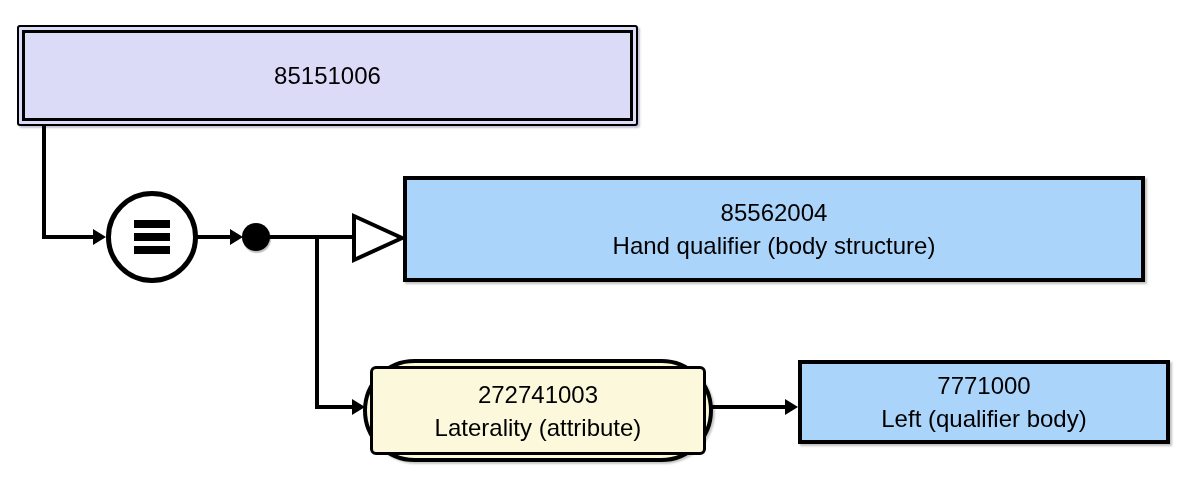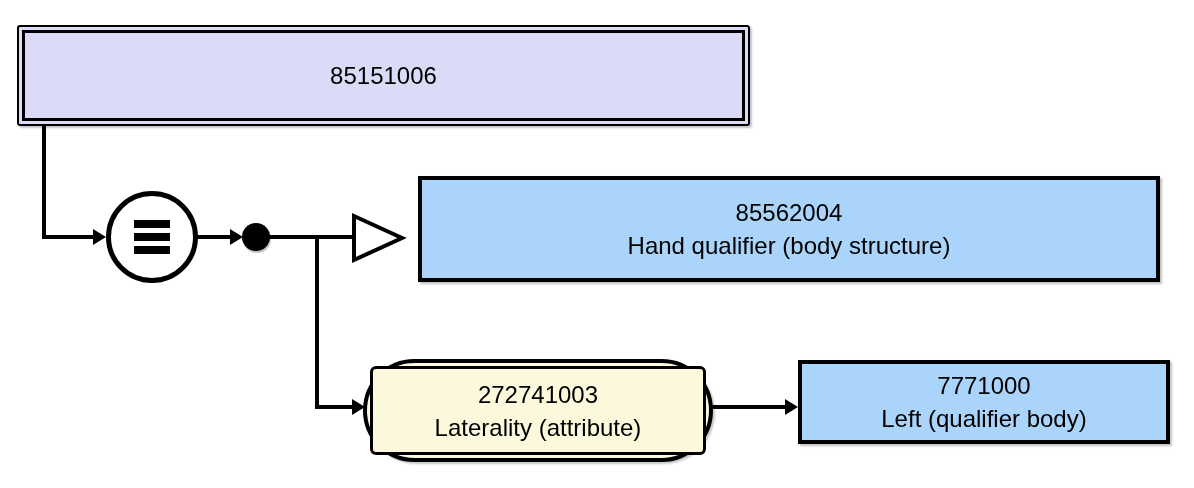--- a/index.html
+++ b/index.html
@@ -12,21 +12,21 @@
     color: #000000;
     overflow: hidden;
   }
   .node-text { text-align: center; font-size: 24px; line-height: 33px; }
   .node-text .sctid { white-space: nowrap; }
   .node-text .term  { white-space: nowrap; }
 
   
   .defined-box {
     position: absolute; left: 17px; top: 25px;
-    width: 733px; height: 101px;
+    width: 621px; height: 101px;
     border: 2px solid #000; border-radius: 3px;
     background: #dbdbf7;
     box-sizing: border-box;
     padding: 3px;
     box-shadow: 2px 2px 2px rgba(120,120,160,0.45);
   }
   .defined-box .inner {
     width: 100%; height: 100%;
     border: 3px solid #000;
     background: #dbdbf7;
@@ -36,21 +36,21 @@
 
   
   .concept-box {
     position: absolute;
     border: 4px solid #000;
     background: #aad4fa;
     box-sizing: border-box;
     display: flex; flex-direction: column; justify-content: center;
     box-shadow: 2px 2px 2px rgba(130,130,130,0.5);
   }
-  .box-parent { left: 418px; top: 176px; width: 742px; height: 106px; }
+  .box-parent { left: 403px; top: 176px; width: 742px; height: 106px; }
   .box-value  { left: 798px; top: 360px; width: 372px; height: 84px; }
 
   
   .attr-outer {
     position: absolute; left: 363px; top: 359px;
     width: 350px; height: 103px;
     border: 4px solid #000; border-radius: 60px;
     background: #fbf8db;
     box-sizing: border-box;
     padding: 3px;

